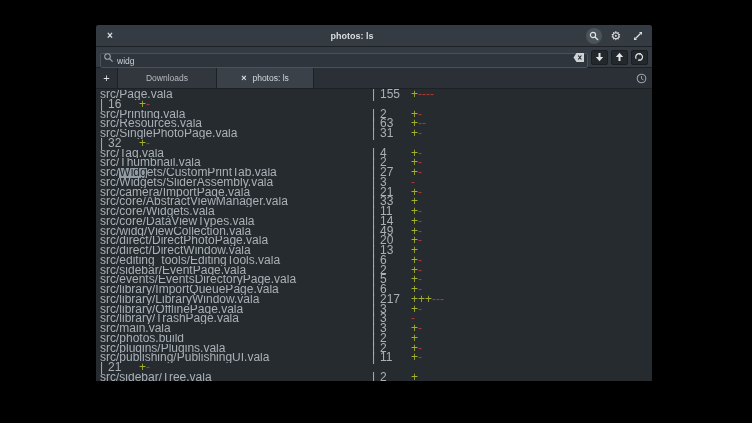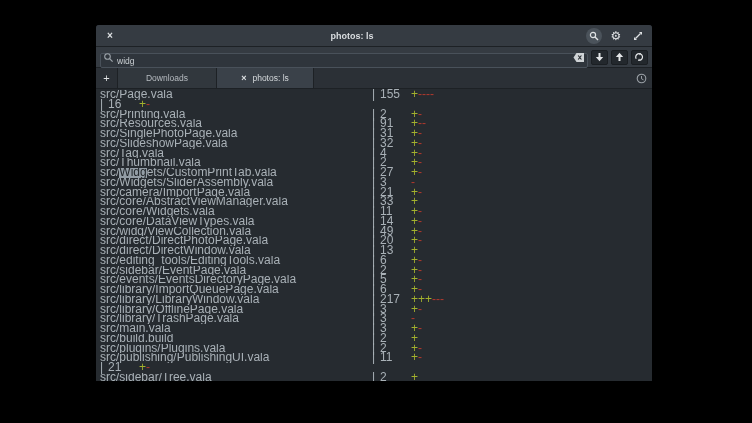--- a/index.html
+++ b/index.html
@@ -156,42 +156,42 @@
             <path d="M5.5 3v2.8l2 1" fill="none" stroke="#9aa0a6" stroke-width="1"></path>
           </svg>
       </span>
     </div>
   </div>
 
   <div class="term">
       <div class="trow"><span class="fname">src/Page.vala</span><span class="pipe">|</span><span class="num">155</span><span class="marks"><span class="plus">+</span><span class="minus">----</span></span></div>
       <div class="trow"><span class="pipe">|</span><span class="num">16</span><span class="marks"><span class="plus">+</span><span class="minus">-</span></span></div>
       <div class="trow"><span class="fname">src/Printing.vala</span><span class="pipe">|</span><span class="num">2</span><span class="marks"><span class="plus">+</span><span class="minus">-</span></span></div>
-      <div class="trow"><span class="fname">src/Resources.vala</span><span class="pipe">|</span><span class="num">91</span><span class="marks"><span class="plus">+</span><span class="minus">--</span></span></div>
+      <div class="trow"><span class="fname">src/Resources.vala</span><span class="pipe">|</span><span class="num">63</span><span class="marks"><span class="plus">+</span><span class="minus">--</span></span></div>
       <div class="trow"><span class="fname">src/SinglePhotoPage.vala</span><span class="pipe">|</span><span class="num">31</span><span class="marks"><span class="plus">+</span><span class="minus">-</span></span></div>
-      <div class="trow"><span class="fname">src/SlideshowPage.vala</span><span class="pipe">|</span><span class="num">32</span><span class="marks"><span class="plus">+</span><span class="minus">-</span></span></div>
+      <div class="trow"><span class="pipe">|</span><span class="num">32</span><span class="marks"><span class="plus">+</span><span class="minus">-</span></span></div>
       <div class="trow"><span class="fname">src/Tag.vala</span><span class="pipe">|</span><span class="num">4</span><span class="marks"><span class="plus">+</span><span class="minus">-</span></span></div>
       <div class="trow"><span class="fname">src/Thumbnail.vala</span><span class="pipe">|</span><span class="num">2</span><span class="marks"><span class="plus">+</span><span class="minus">-</span></span></div>
       <div class="trow"><span class="fname">src/<span class="match">Widg</span>ets/CustomPrintTab.vala</span><span class="pipe">|</span><span class="num">27</span><span class="marks"><span class="plus">+</span><span class="minus">-</span></span></div>
       <div class="trow"><span class="fname">src/Widgets/SliderAssembly.vala</span><span class="pipe">|</span><span class="num">3</span><span class="marks"><span class="minus">-</span></span></div>
       <div class="trow"><span class="fname">src/camera/ImportPage.vala</span><span class="pipe">|</span><span class="num">21</span><span class="marks"><span class="plus">+</span><span class="minus">-</span></span></div>
       <div class="trow"><span class="fname">src/core/AbstractViewManager.vala</span><span class="pipe">|</span><span class="num">33</span><span class="marks"><span class="plus">+</span></span></div>
       <div class="trow"><span class="fname">src/core/Widgets.vala</span><span class="pipe">|</span><span class="num">11</span><span class="marks"><span class="plus">+</span><span class="minus">-</span></span></div>
       <div class="trow"><span class="fname">src/core/DataViewTypes.vala</span><span class="pipe">|</span><span class="num">14</span><span class="marks"><span class="plus">+</span><span class="minus">-</span></span></div>
       <div class="trow"><span class="fname">src/widg/ViewCollection.vala</span><span class="pipe">|</span><span class="num">49</span><span class="marks"><span class="plus">+</span><span class="minus">-</span></span></div>
       <div class="trow"><span class="fname">src/direct/DirectPhotoPage.vala</span><span class="pipe">|</span><span class="num">20</span><span class="marks"><span class="plus">+</span><span class="minus">-</span></span></div>
       <div class="trow"><span class="fname">src/direct/DirectWindow.vala</span><span class="pipe">|</span><span class="num">13</span><span class="marks"><span class="plus">+</span></span></div>
       <div class="trow"><span class="fname">src/editing_tools/EditingTools.vala</span><span class="pipe">|</span><span class="num">6</span><span class="marks"><span class="plus">+</span><span class="minus">-</span></span></div>
       <div class="trow"><span class="fname">src/sidebar/EventPage.vala</span><span class="pipe">|</span><span class="num">2</span><span class="marks"><span class="plus">+</span><span class="minus">-</span></span></div>
       <div class="trow"><span class="fname">src/events/EventsDirectoryPage.vala</span><span class="pipe">|</span><span class="num">5</span><span class="marks"><span class="plus">+</span><span class="minus">-</span></span></div>
       <div class="trow"><span class="fname">src/library/ImportQueuePage.vala</span><span class="pipe">|</span><span class="num">6</span><span class="marks"><span class="plus">+</span><span class="minus">-</span></span></div>
       <div class="trow"><span class="fname">src/library/LibraryWindow.vala</span><span class="pipe">|</span><span class="num">217</span><span class="marks"><span class="plus">+++</span><span class="minus">---</span></span></div>
       <div class="trow"><span class="fname">src/library/OfflinePage.vala</span><span class="pipe">|</span><span class="num">3</span><span class="marks"><span class="plus">+</span><span class="minus">-</span></span></div>
       <div class="trow"><span class="fname">src/library/TrashPage.vala</span><span class="pipe">|</span><span class="num">3</span><span class="marks"><span class="minus">-</span></span></div>
       <div class="trow"><span class="fname">src/main.vala</span><span class="pipe">|</span><span class="num">3</span><span class="marks"><span class="plus">+</span><span class="minus">-</span></span></div>
-      <div class="trow"><span class="fname">src/build.build</span><span class="pipe">|</span><span class="num">2</span><span class="marks"><span class="plus">+</span></span></div>
+      <div class="trow"><span class="fname">src/photos.build</span><span class="pipe">|</span><span class="num">2</span><span class="marks"><span class="plus">+</span></span></div>
       <div class="trow"><span class="fname">src/plugins/Plugins.vala</span><span class="pipe">|</span><span class="num">2</span><span class="marks"><span class="plus">+</span><span class="minus">-</span></span></div>
       <div class="trow"><span class="fname">src/publishing/PublishingUI.vala</span><span class="pipe">|</span><span class="num">11</span><span class="marks"><span class="plus">+</span><span class="minus">-</span></span></div>
       <div class="trow"><span class="pipe">|</span><span class="num">21</span><span class="marks"><span class="plus">+</span><span class="minus">-</span></span></div>
       <div class="trow"><span class="fname">src/sidebar/Tree.vala</span><span class="pipe">|</span><span class="num">2</span><span class="marks"><span class="plus">+</span></span></div>
     </div>
 
 </div>
 
 </body></html>

